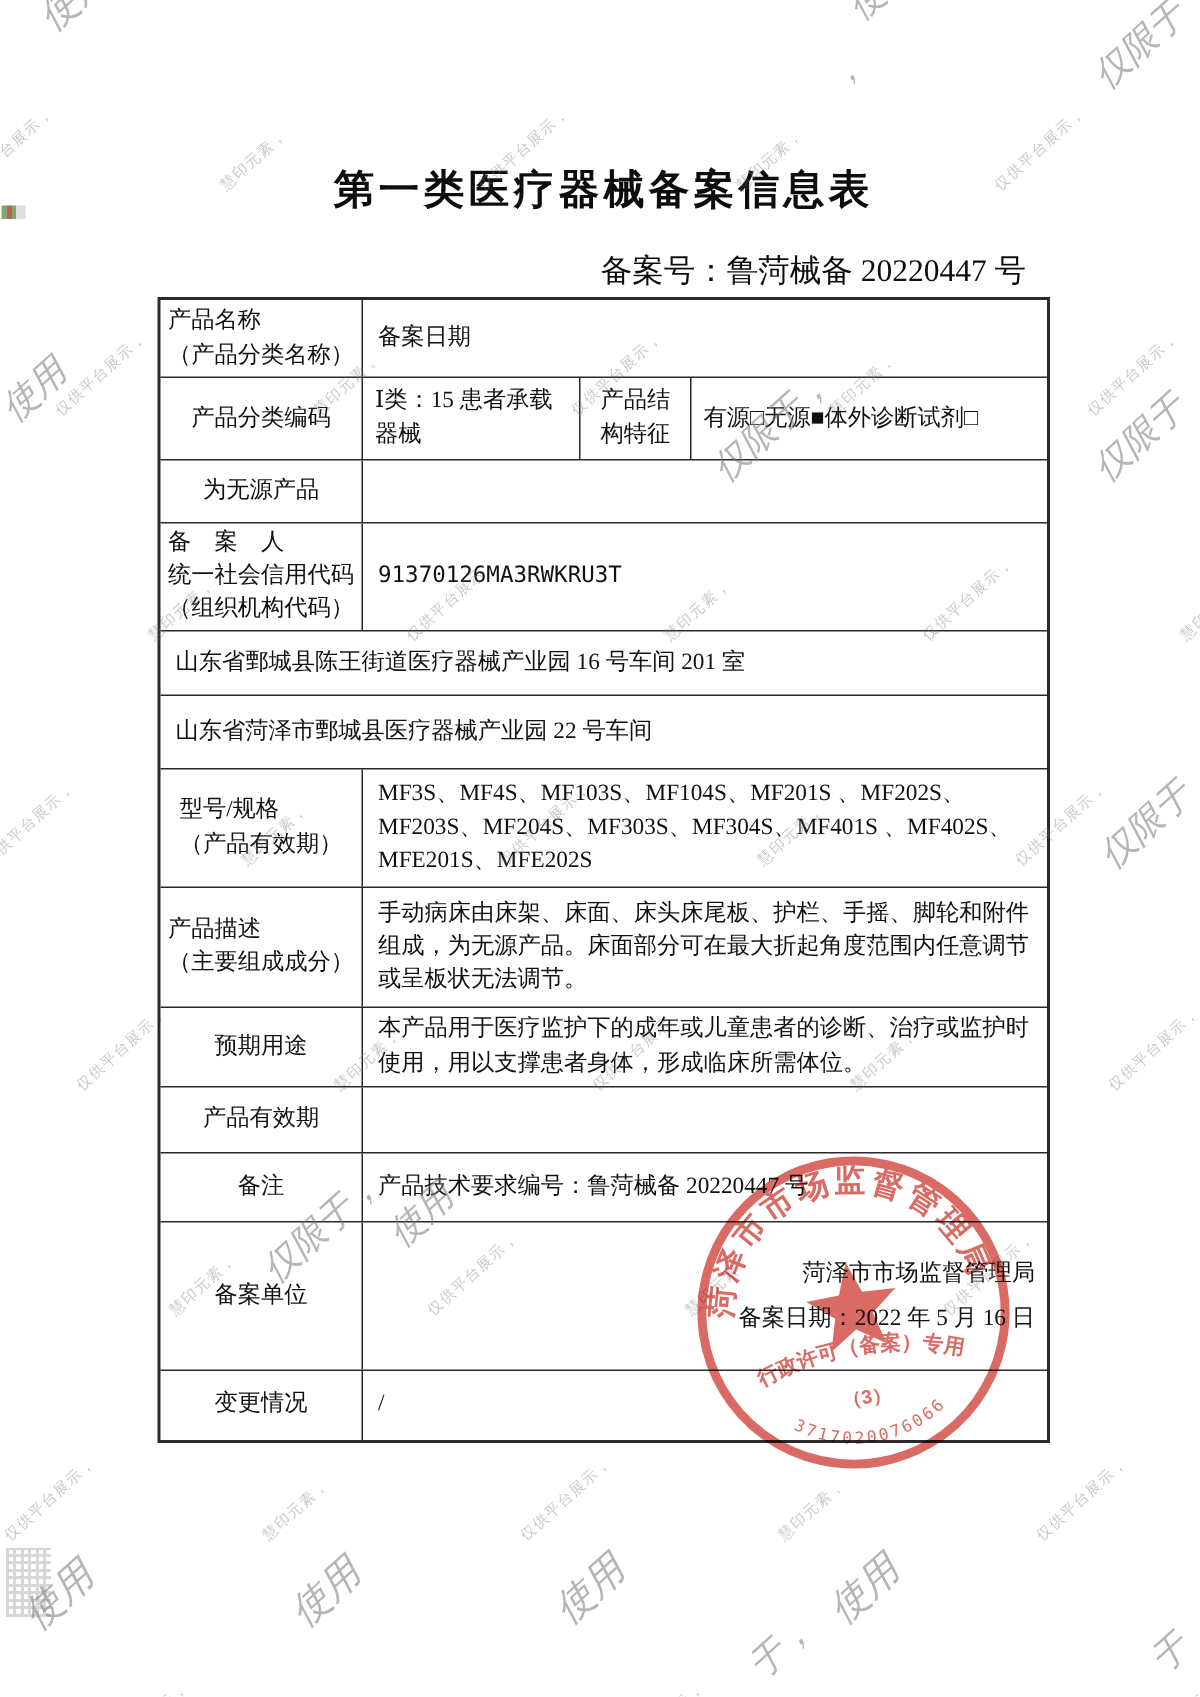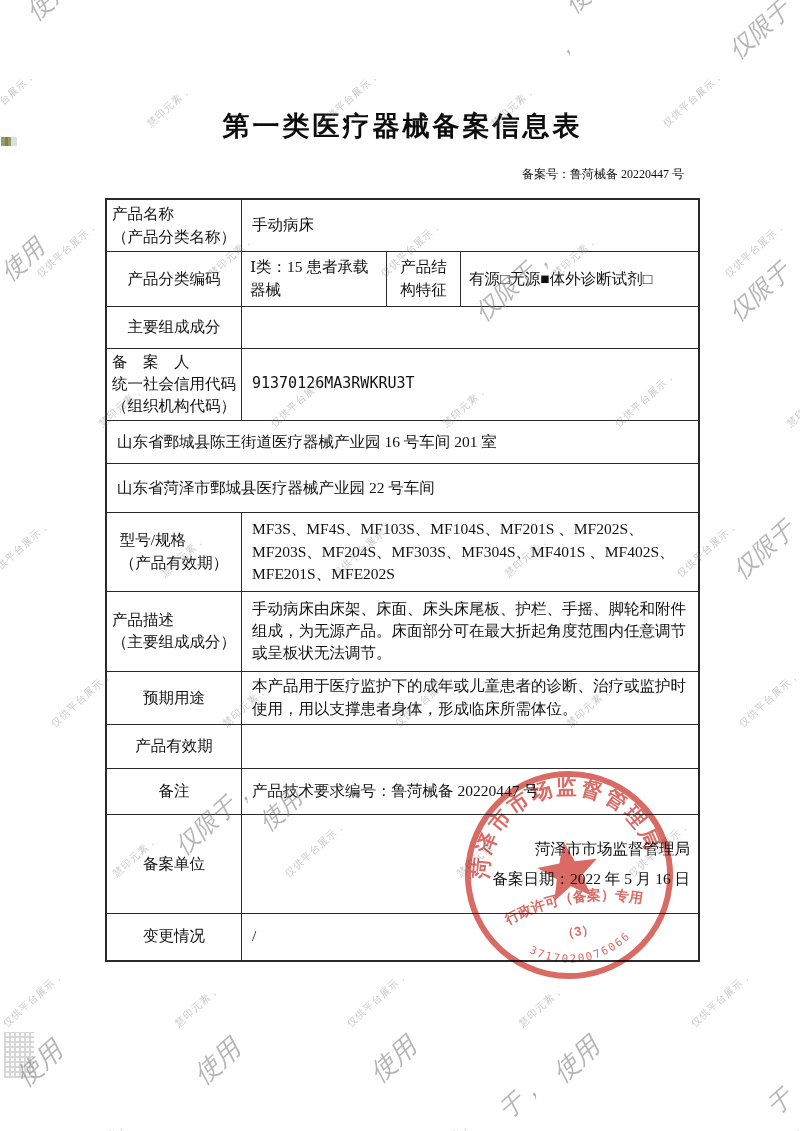--- a/index.html
+++ b/index.html
@@ -11,21 +11,21 @@
   }
   
   .doc-title{
     position:absolute;left:105px;top:108px;width:595px;
     text-align:center;font-family:"DejaVu Sans","Liberation Sans",sans-serif;
     font-weight:bold;font-size:27px;letter-spacing:3px;color:#0d0d0d;
   }
   .record-no{
     position:absolute;left:105px;top:166px;width:595px;
     text-align:right;padding-right:16px;box-sizing:border-box;
-    font-size:12px;color:#0d0d0d;
+    font-size:21px;color:#0d0d0d;
   }
   
   .form-table{
     position:absolute;left:105px;top:198px;width:595px;
     border:2px solid #2a2a2a;box-sizing:border-box;background:transparent;
   }
   .t-row{display:flex;border-bottom:1.5px solid #2a2a2a;box-sizing:border-box;}
   .t-row:last-child{border-bottom:none;}
   .cell{box-sizing:border-box;display:flex;align-items:center;font-size:15.5px;line-height:1.45;}
   .cell-label{
@@ -70,33 +70,33 @@
 <body>
 
 <div class="doc-title">第一类医疗器械备案信息表</div>
 <div class="record-no">备案号：鲁菏械备 20220447 号</div>
 
 <div class="form-table">
 
   <div class="t-row" style="height:52px">
     <div class="cell cell-label">产品名称
 （产品分类名称）</div>
-    <div class="cell cell-value">手动病床</div>
+    <div class="cell cell-value">备案日期</div>
   </div>
 
   <div class="t-row" style="height:54.5px">
     <div class="cell cell-label">产品分类编码</div>
     <div class="cell sub-value1">Ⅰ类：15 患者承载器械</div>
     <div class="cell sub-label2" style="white-space:pre-line">产品结
 构特征</div>
     <div class="cell sub-value2">有源□无源■体外诊断试剂□</div>
   </div>
 
   <div class="t-row" style="height:42.5px">
-    <div class="cell cell-label">主要组成成分</div>
+    <div class="cell cell-label">为无源产品</div>
   </div>
 
   <div class="t-row" style="height:71.5px">
     <div class="cell cell-label">备　案　人
 统一社会信用代码
 （组织机构代码）</div>
     <div class="cell cell-value" style="font-family:'DejaVu Sans Mono','Liberation Mono',monospace;font-size:15px">91370126MA3RWKRU3T</div>
   </div>
 
   <div class="t-row" style="height:43.5px">

